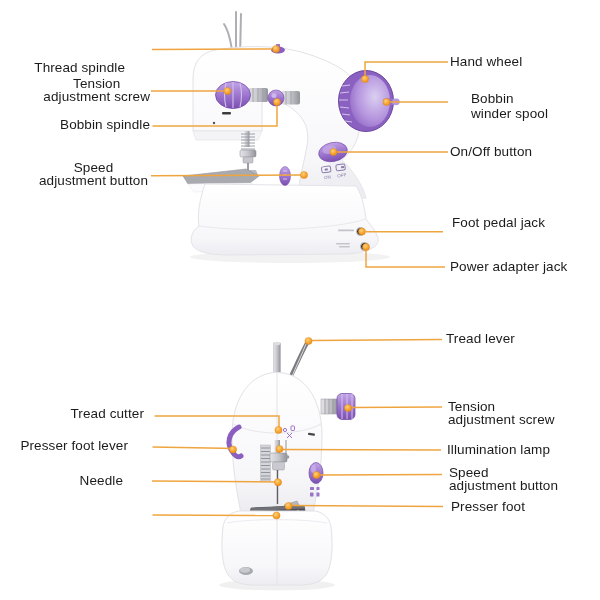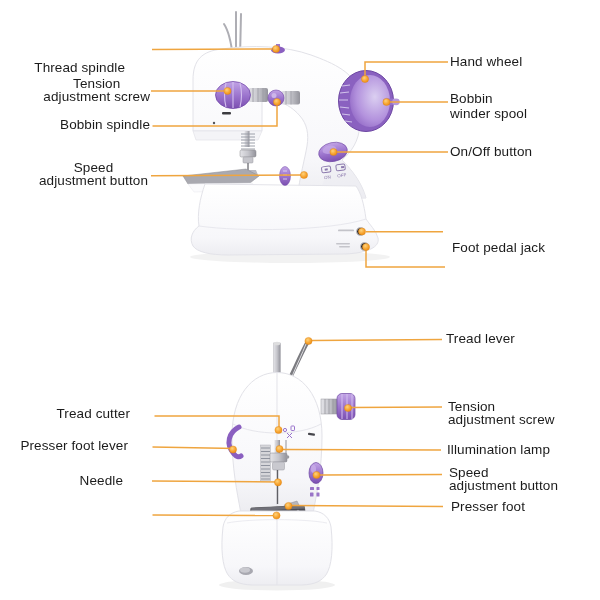--- a/index.html
+++ b/index.html
@@ -4,35 +4,35 @@
 <style>
   html,body{margin:0;padding:0;background:#ffffff;}
   .stage{position:relative;width:600px;height:600px;background:#ffffff;overflow:hidden;
          font-family:"Liberation Sans",sans-serif;}
   .art{position:absolute;left:0;top:0;}
   .art text{font-family:"Liberation Sans",sans-serif;}
   .label{position:absolute;font-size:13.5px;line-height:13px;color:#1b1b1b;
          white-space:pre-line;letter-spacing:.1px;}
   .la-r{text-align:right;}
   .la-c{text-align:center;}
-  .lh15{line-height:15px;}
+  .lh15{line-height:15px;margin-left:21px;}
   
   .p-thread{right:475px;top:41px;margin-top:20px;}
   .p-tension-t{right:450px;top:77px;}
   .p-bobbin-sp{right:450px;top:118px;text-align:center;}
   .p-speed-t{right:452px;top:161px;}
-  .p-tread{right:470px;top:407px;}
+  .p-tread{right:456px;top:407px;}
   .p-pflever{right:472px;top:439px;}
   .p-needle{right:477px;top:474px;}
   .p-bbobbin{right:448px;top:501px;}
   
   .p-handwheel{left:450px;top:55px;text-align:right;}
   .p-winder{left:450px;top:91px;}
   .p-onoff{left:450px;top:145px;}
-  .p-footjack{left:452px;top:241px;}
+  .p-footjack{left:452px;top:216px;}
   .p-powerjack{left:450px;top:260px;}
   .p-takeup{left:446px;top:332px;}
   .p-tension-b{left:448px;top:400px;}
   .p-illum{left:447px;top:443px;}
   .p-speed-b{left:449px;top:466px;}
   .p-pfoot{left:451px;top:500px;}
 </style>
 </head>
 <body>
 
@@ -290,20 +290,21 @@
 adjustment screw</div>
   <div class="label la-r p-bobbin-sp">Bobbin spindle</div>
   <div class="label la-c p-speed-t">Speed
 adjustment button</div>
 
   <div class="label p-handwheel">Hand wheel</div>
   <div class="label lh15 p-winder">Bobbin
 winder spool</div>
   <div class="label p-onoff">On/Off button</div>
   <div class="label p-footjack">Foot pedal jack</div>
+  <div class="label p-powerjack">Power adapter jack</div>
 
   <div class="label la-r p-tread">Tread cutter</div>
   <div class="label la-r p-pflever">Presser foot lever</div>
   <div class="label la-r p-needle">Needle</div>
 
   <div class="label p-takeup">Tread lever</div>
   <div class="label p-tension-b">Tension
 adjustment screw</div>
   <div class="label p-illum">Illumination lamp</div>
   <div class="label p-speed-b">Speed

